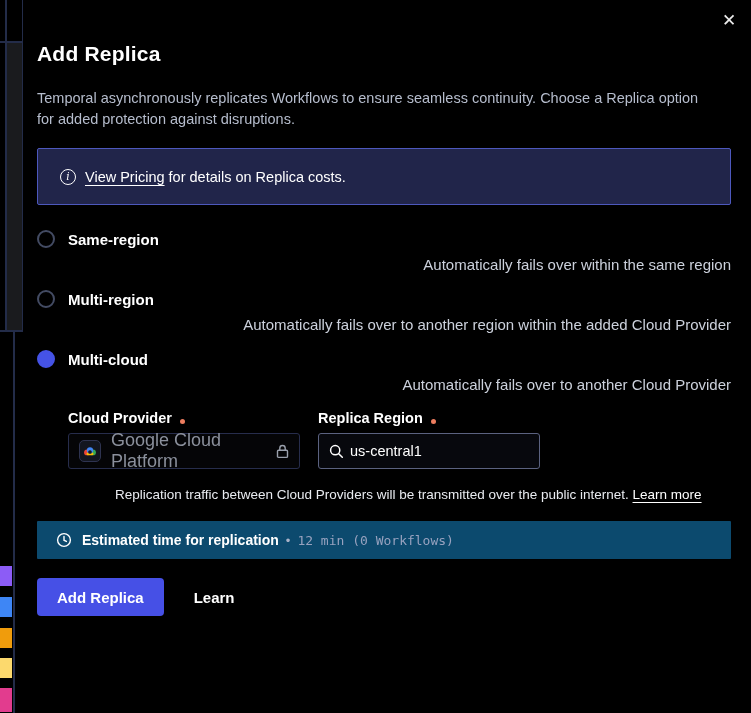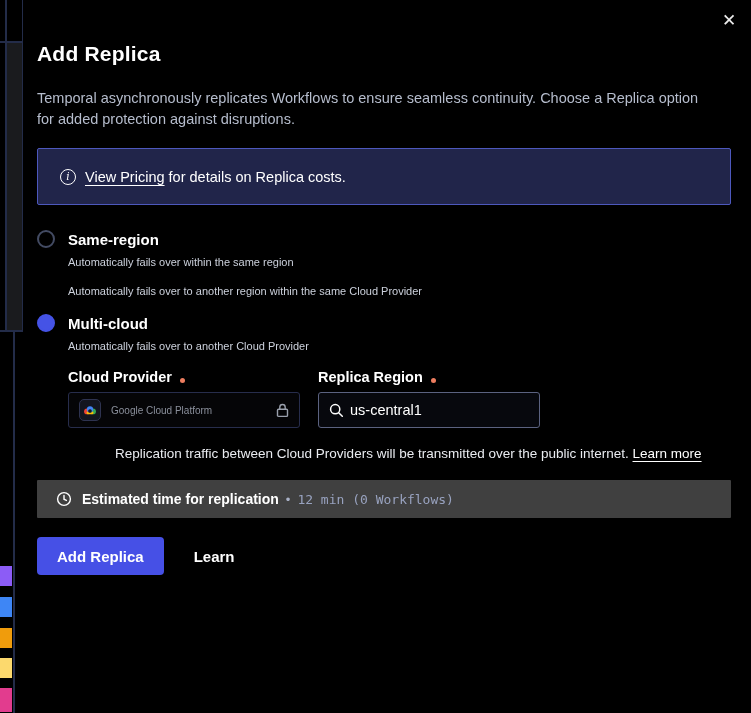--- a/index.html
+++ b/index.html
@@ -35,42 +35,42 @@
     font-family:"DejaVu Serif", serif; font-style:italic; font-size:10.5px; line-height:1; flex:none; }
   .link { color:#fff; text-decoration:underline; text-underline-offset:3px; cursor:pointer; }
 
   .options { margin-top:25px; }
   .option { margin-bottom:17px; }
   .option-row { display:flex; align-items:center; cursor:pointer; }
   .radio { width:18px; height:18px; border-radius:50%; border:2px solid #434b63;
     margin-right:13px; flex:none; background:transparent; }
   .radio.selected { background:#4553e6; border-color:#4553e6; }
   .option-label { font-size:15px; font-weight:700; }
-  .option-desc { margin:8px 0 0 31px; font-size:11px; color:#ccd1dc; }
+  .option-desc { margin:8px 0 0 31px; font-size:15px; color:#ccd1dc;text-align:right; }
 
   .mc-form { margin:17px 0 0 31px; }
   .form-cols { display:flex; gap:18px; }
   .col-provider { width:232px; } .col-region { width:222px; }
   .field-label { font-size:14.5px; font-weight:700; display:flex; align-items:flex-end; }
   .req-dot { width:5px; height:5px; border-radius:50%; background:#ed7d5f;
     margin-left:8px; position:relative; top:-2px; }
   .field { margin-top:7px; height:36px; display:flex; align-items:center;
     border-radius:3px; padding:0 10px; }
   .provider-field { border:1px solid #272d4c; background:#050507; color:#8b909c;
-    font-size:10px; gap:10px; cursor:default; }
+    font-size:18px; gap:10px; cursor:default; }
   .gcp-badge { width:22px; height:22px; border-radius:5px; background:#131620;
     border:1px solid #2e3350; display:flex; align-items:center; justify-content:center; flex:none; }
   .provider-text { flex:1; }
   .region-field { border:1px solid #5b6280; background:#07080d; gap:6px; }
   .region-input { background:transparent; border:none; outline:none; color:#fff;
     font-size:14.5px; font-family:"Liberation Sans", sans-serif; width:100%; }
 
   .traffic-note { margin:18px 0 0 47px; font-size:13.5px; color:#e9ebf0; }
 
-  .estimate-bar { margin-top:19px; height:38px; background:#404040; display:flex;
+  .estimate-bar { margin-top:19px; height:38px; background:#0c4a6e; display:flex;
     align-items:center; padding:0 19px; border-radius:1px; }
   .estimate-label { font-size:14px; font-weight:700; margin:0 7px 0 10px; }
   .estimate-sep { color:#aab2c8; font-size:13px; margin-right:7px; }
   .estimate-value { font-family:"DejaVu Sans Mono", monospace; font-size:13px; color:#98a2bf; }
 
   .actions { margin-top:19px; display:flex; align-items:center; }
   .btn-primary { background:#4650e6; color:#fff; border:none; border-radius:4px;
     height:38px; padding:0 20px; font-size:15px; font-weight:600; cursor:pointer;
     font-family:"Liberation Sans", sans-serif; }
   .btn-secondary { background:transparent; color:#fff; border:none; margin-left:30px;
@@ -111,21 +111,25 @@
 
       <div class="option">
         <div class="option-row">
           <span class="radio"></span>
           <span class="option-label">Same-region</span>
         </div>
         <div class="option-desc">Automatically fails over within the same region</div>
       </div>
 
       <div class="option">
-        <div class="option-desc">Automatically fails over to another region within the same Cloud Provider</div>
+        <div class="option-row">
+          <span class="radio"></span>
+          <span class="option-label">Multi-region</span>
+        </div>
+        <div class="option-desc">Automatically fails over to another region within the added Cloud Provider</div>
       </div>
 
       <div class="option">
         <div class="option-row">
           <span class="radio selected"></span>
           <span class="option-label">Multi-cloud</span>
         </div>
         <div class="option-desc">Automatically fails over to another Cloud Provider</div>
 
         <div class="mc-form">

